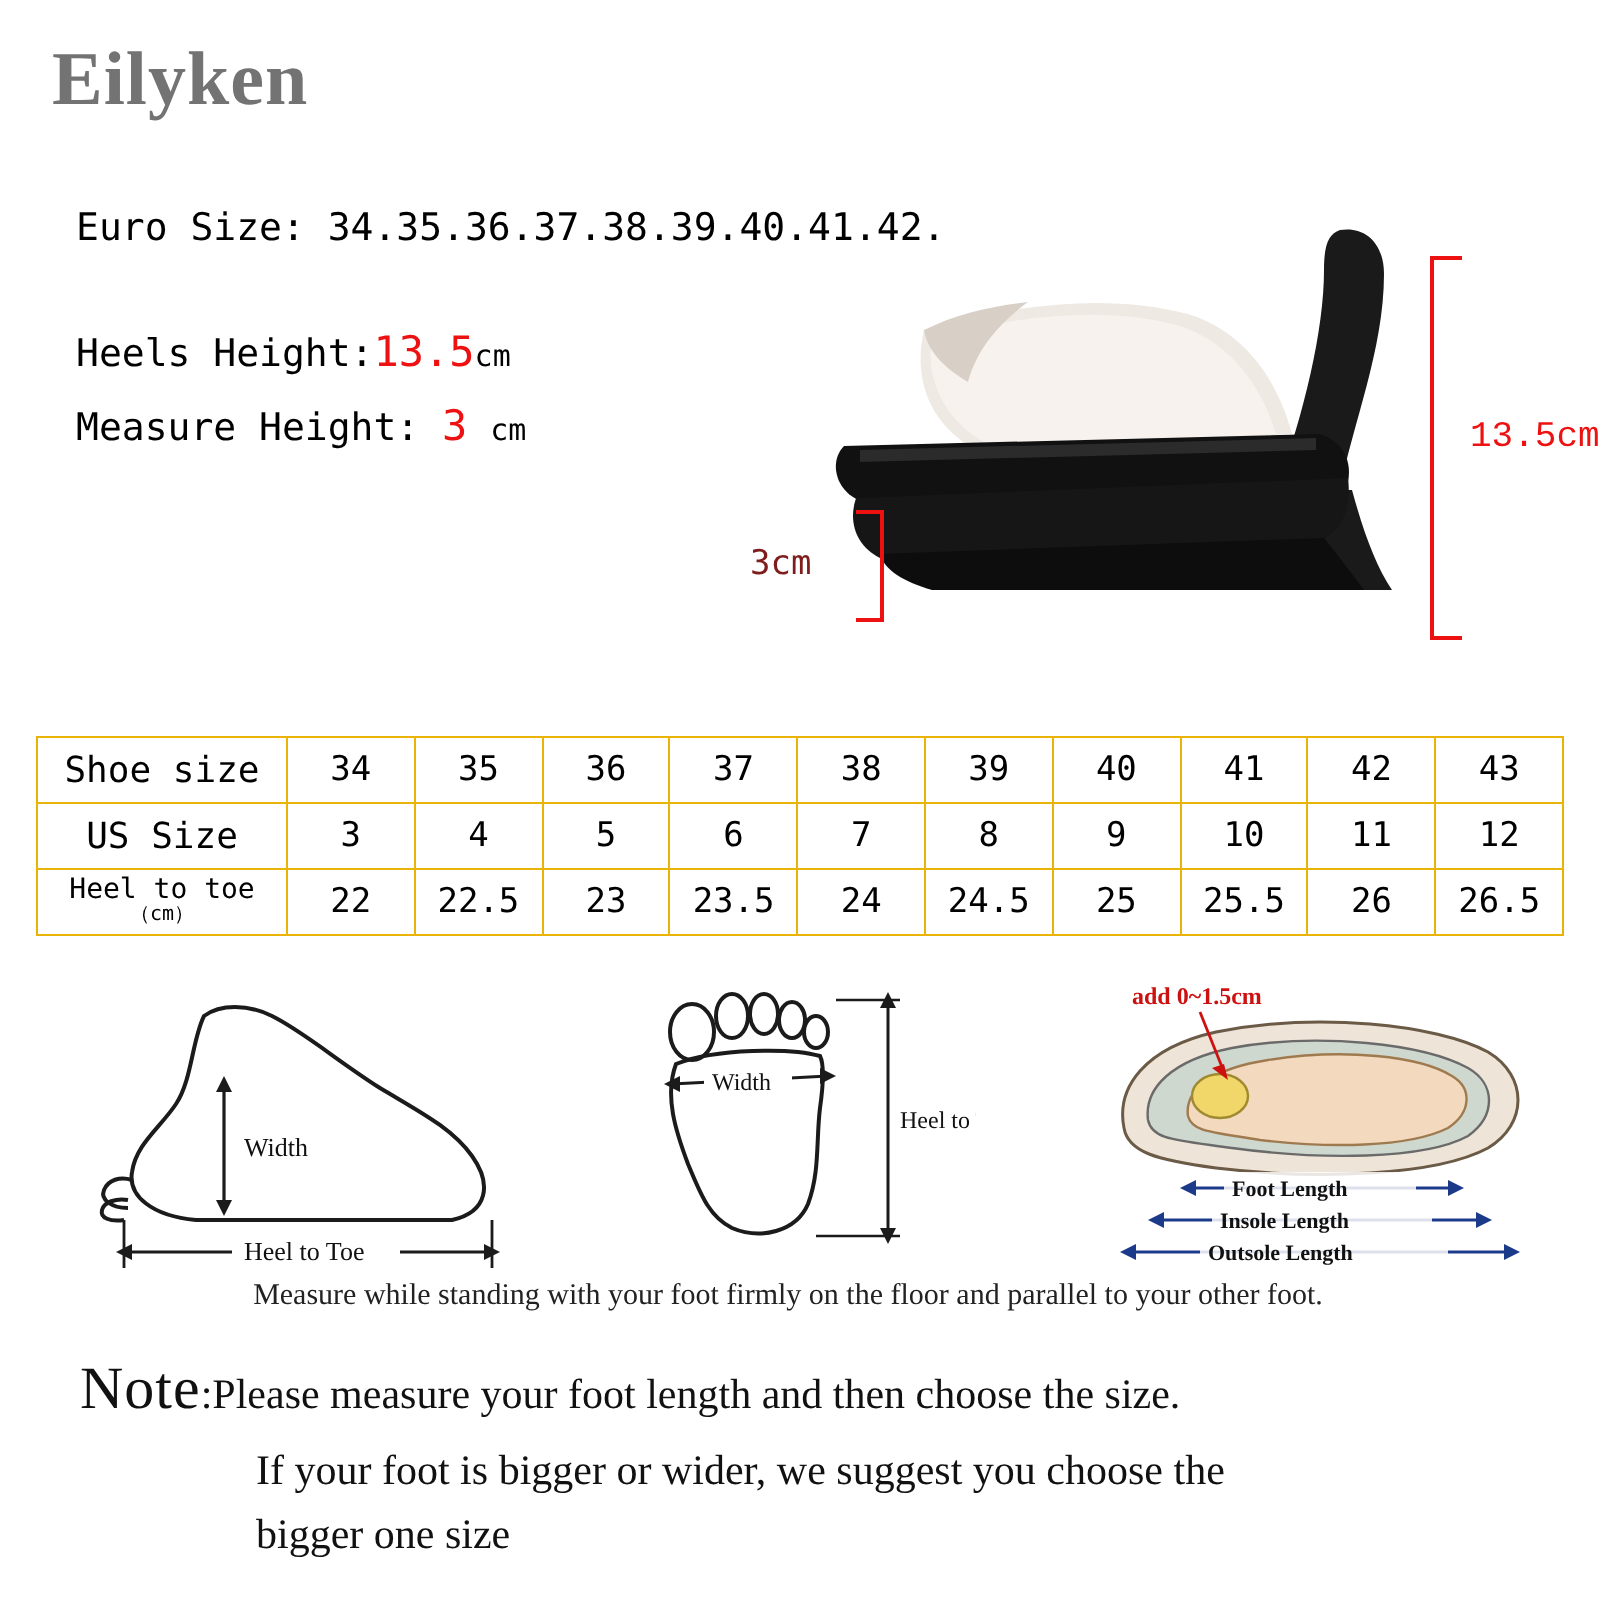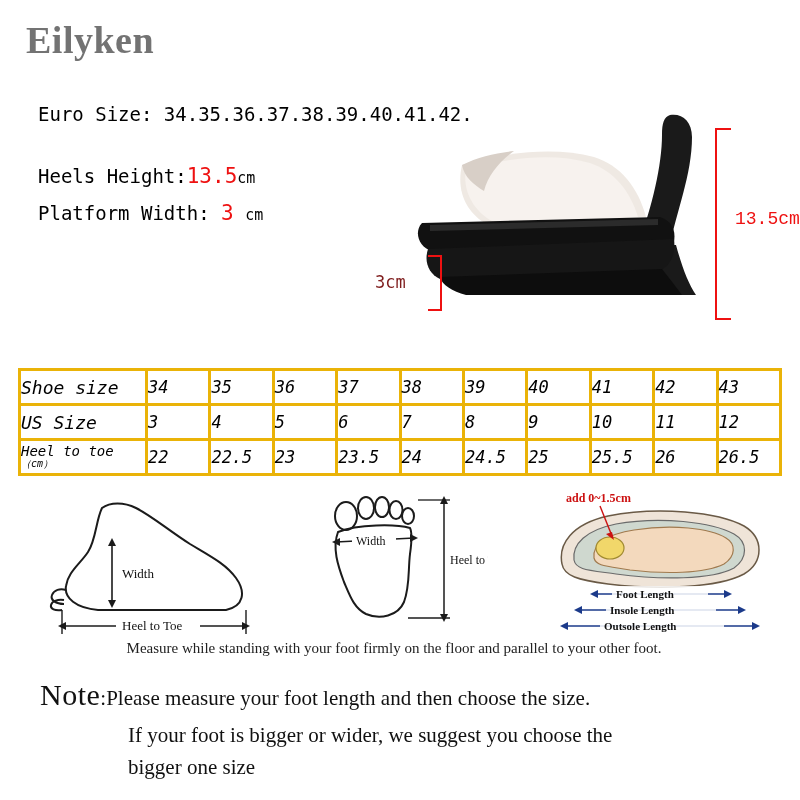--- a/index.html
+++ b/index.html
@@ -100,26 +100,26 @@
     left: 18px;
     top: 368px;
     width: 764px;
   }
   table.size {
     border-collapse: collapse;
     width: 100%;
     table-layout: fixed;
   }
   table.size td {
-    border: 3px solid #eab308;
+    border: 1px solid #eab308;
+    text-align: center;
     font-family: "DejaVu Sans Mono", monospace;
     font-size: 17px;
     height: 32px;
     padding: 0;
-    font-style: italic;
   }
   table.size td.head {
     font-size: 18px;
     width: 124px;
   }
   table.size td.head.small {
     font-size: 14px;
     line-height: 1.05;
   }
   table.size td.head .sub { font-size: 10px; display: block; }
@@ -179,21 +179,21 @@
 <div class="spec">
   <div class="spec-row">
     <span class="spec-label">Euro Size:</span>
     <span>34.35.36.37.38.39.40.41.42.</span>
   </div>
   <div class="spec-gap"></div>
   <div class="spec-row">
     <span class="spec-label">Heels Height:</span><span class="red" style="font-size:21px;">13.5</span><span class="small-unit">cm</span>
   </div>
   <div class="spec-row">
-    <span class="spec-label">Platform Width:</span> <span class="red" style="font-size:21px;">3</span> <span class="small-unit">cm</span>
+    <span class="spec-label">Measure Height:</span> <span class="red" style="font-size:21px;">3</span> <span class="small-unit">cm</span>
   </div>
 </div>
 
 <div class="photo">
   <svg width="420" height="245" viewBox="0 0 420 245">
 
     <path d="M300 20 C312 18 322 26 322 42 C322 80 306 118 300 150 L268 150 C282 112 292 70 292 40 C292 28 294 22 300 20 Z" fill="#1a1a1a"></path>
 
     <path d="M262 150 L306 150 C312 172 318 188 326 200 L246 200 C254 186 258 168 262 150 Z" fill="#1a1a1a"></path>
 

